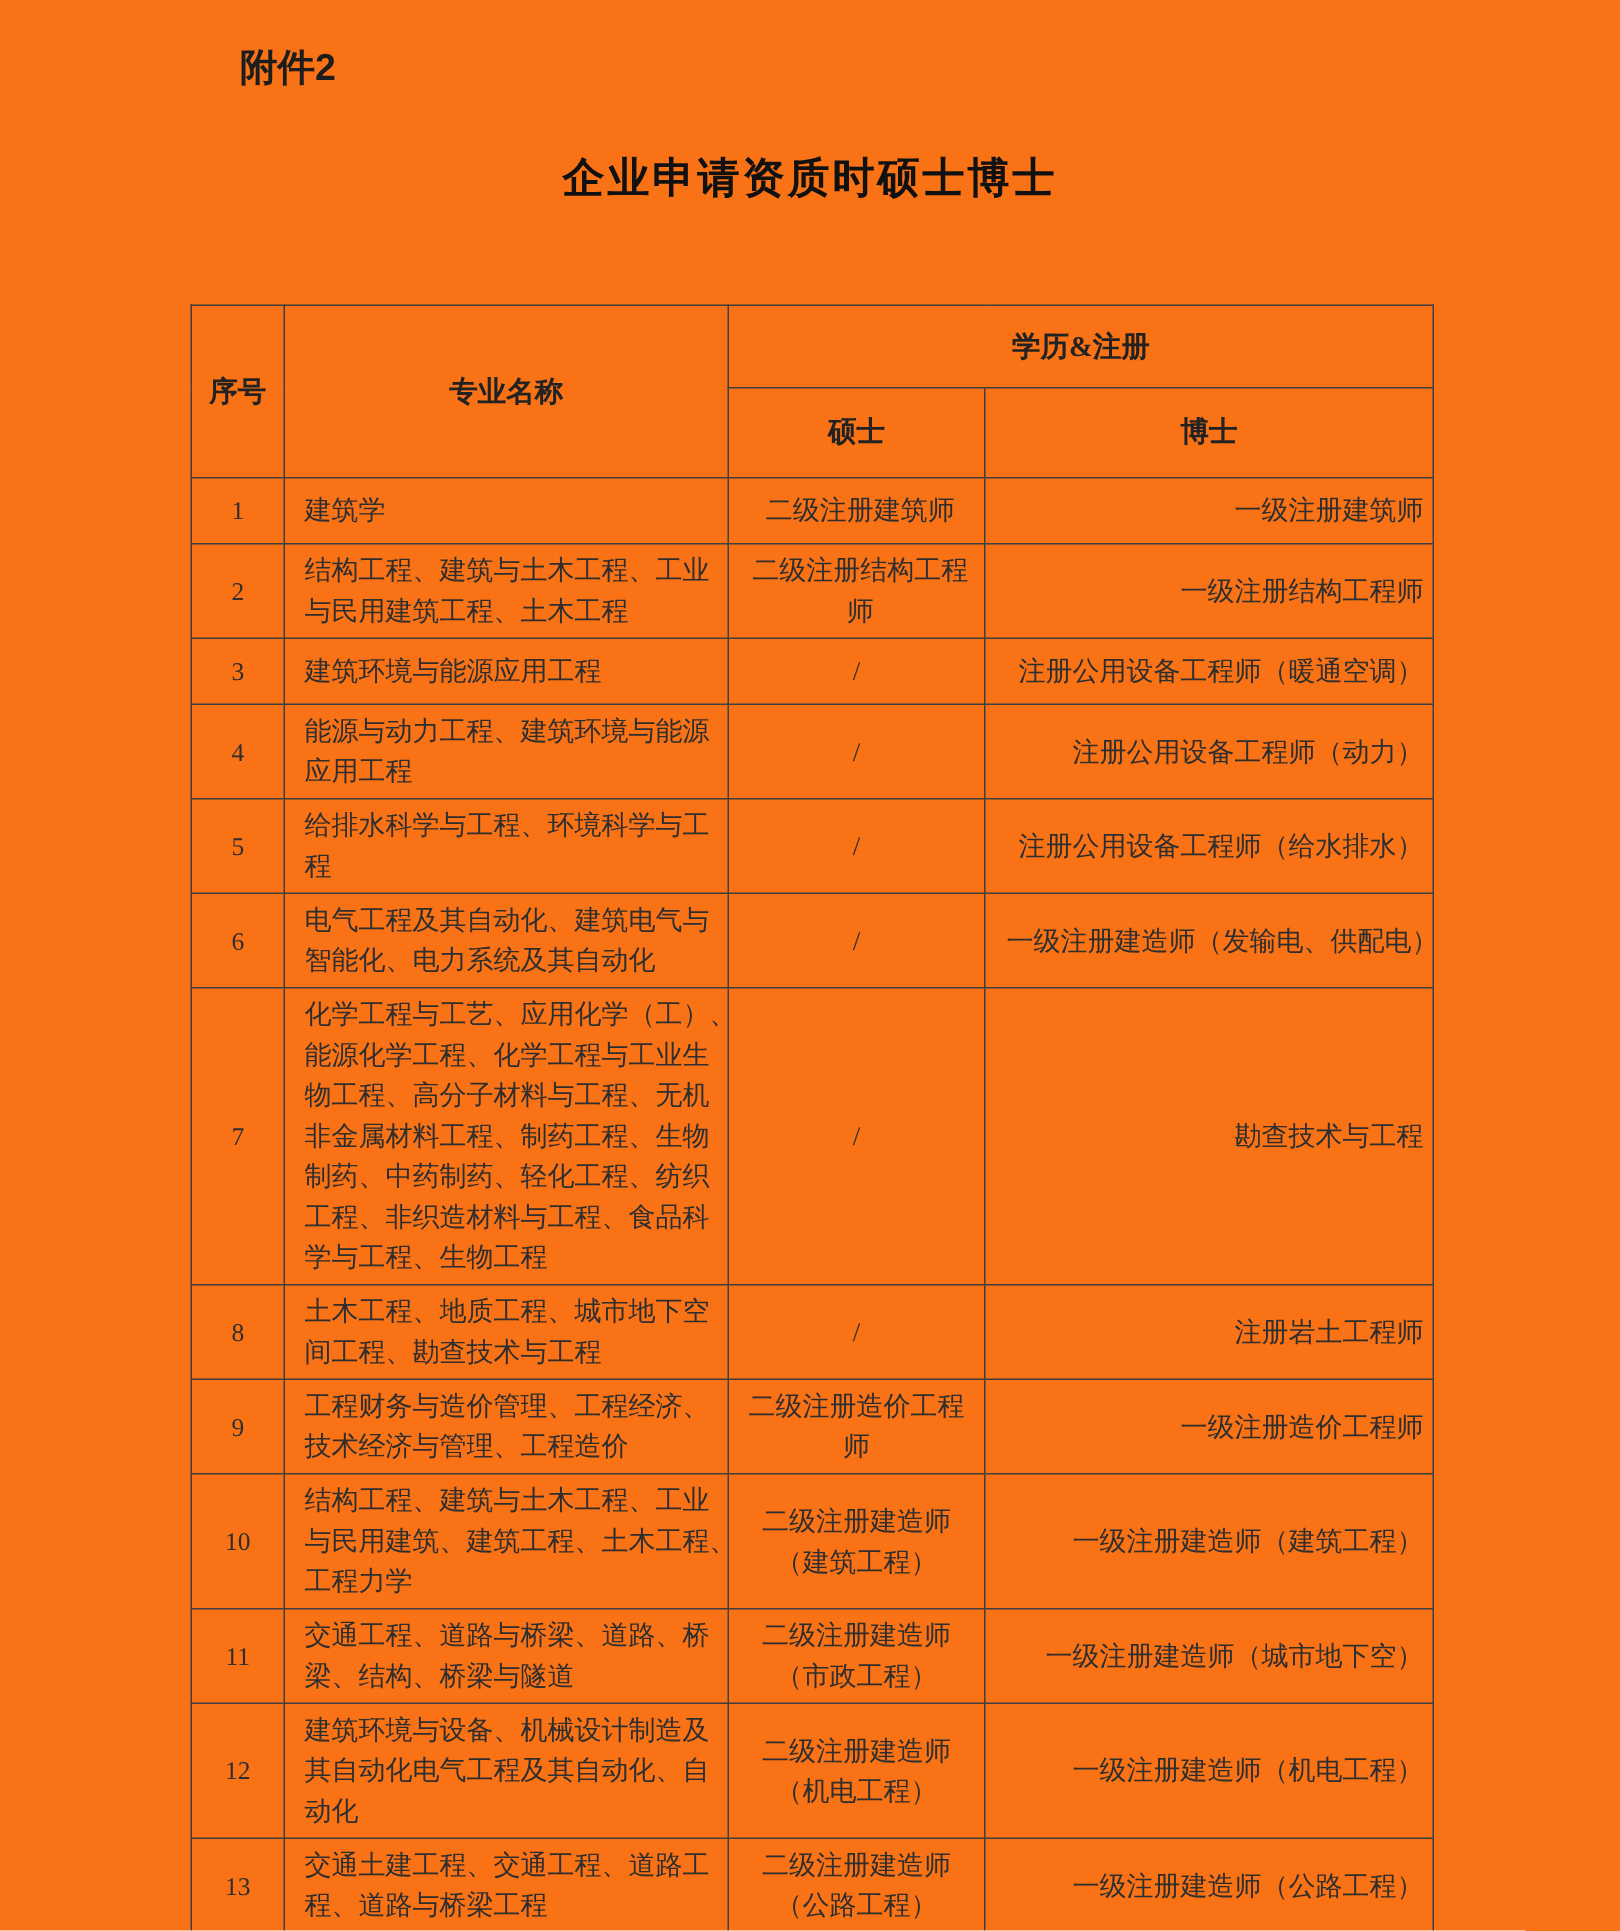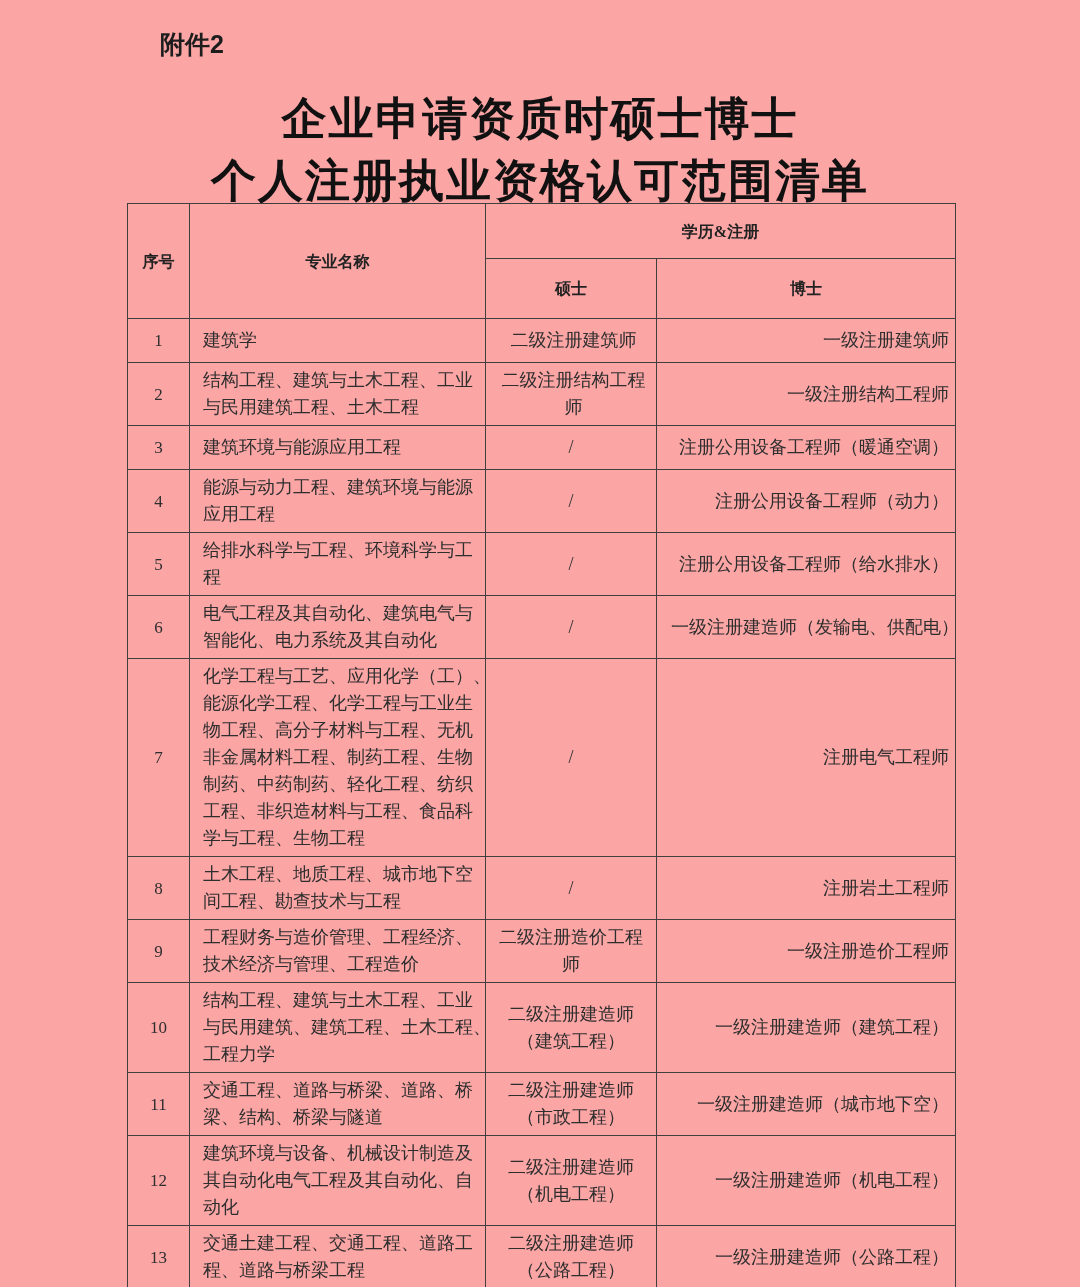--- a/index.html
+++ b/index.html
@@ -3,21 +3,21 @@
 <meta charset="utf-8">
 <style>
   * { margin: 0; padding: 0; box-sizing: border-box; }
   html, body {
     background: #ffffff;
   }
   .page {
     position: relative;
     width: 1080px;
     height: 1287px;
-    background: #fca5a5;
+    background: #f97316;
     font-family: "Liberation Serif", "DejaVu Serif", serif;
     color: #2e2e2e;
     overflow: hidden;
   }
   .attachment-label {
     position: absolute;
     left: 160px;
     top: 28px;
     font-family: "Liberation Sans", "DejaVu Sans", sans-serif;
     font-weight: bold;
@@ -25,21 +25,21 @@
     color: #1d1d1d;
   }
   .doc-title {
     position: absolute;
     top: 88px;
     left: 0;
     width: 100%;
     text-align: center;
     font-family: "Liberation Sans", "DejaVu Sans", sans-serif;
     font-weight: bold;
-    font-size: 45px;
+    font-size: 28px;
     line-height: 62px;
     color: #111111;
     letter-spacing: 2px;
   }
   table.qual-table {
     position: absolute;
     left: 127px;
     top: 203px;
     width: 828px;
     border-collapse: collapse;
@@ -52,21 +52,21 @@
   .qual-table col.c-master { width: 171px; }
   .qual-table col.c-doctor { width: 299px; }
   .qual-table th, .qual-table td {
     border: 1.5px solid #3f3f3f;
     vertical-align: middle;
     white-space: pre;
     line-height: 27px;
   }
   .qual-table th {
     font-weight: bold;
-    font-size: 16px;
+    font-size: 19px;
     text-align: center;
     color: #222222;
   }
   .qual-table th.h-group  { height: 55px; }
   .qual-table th.h-degree { height: 60px; }
   .qual-table td { padding: 4px 6px; }
   .qual-table td.col-no {
     text-align: center;
     height: 44px;
     font-size: 17px;
@@ -88,21 +88,20 @@
 </style>
 </head>
 <body>
 
 <div class="page">
 
   <div class="attachment-label">附件2</div>
 
   <div class="doc-title">
     <div>企业申请资质时硕士博士</div>
-    <div>个人注册执业资格认可范围清单</div>
   </div>
 
   <table class="qual-table">
     <colgroup>
       <col class="c-no">
       <col class="c-major">
       <col class="c-master">
       <col class="c-doctor">
     </colgroup>
     <thead>
@@ -161,21 +160,21 @@
         <tr>
           <td class="col-no">7</td>
           <td class="col-major">化学工程与工艺、应用化学（工）、
 能源化学工程、化学工程与工业生
 物工程、高分子材料与工程、无机
 非金属材料工程、制药工程、生物
 制药、中药制药、轻化工程、纺织
 工程、非织造材料与工程、食品科
 学与工程、生物工程</td>
           <td class="col-master">/</td>
-          <td class="col-doctor">注册电气工程师</td>
+          <td class="col-doctor">勘查技术与工程</td>
         </tr>
         <tr>
           <td class="col-no">8</td>
           <td class="col-major">土木工程、地质工程、城市地下空
 间工程、勘查技术与工程</td>
           <td class="col-master">/</td>
           <td class="col-doctor">注册岩土工程师</td>
         </tr>
         <tr>
           <td class="col-no">9</td>

